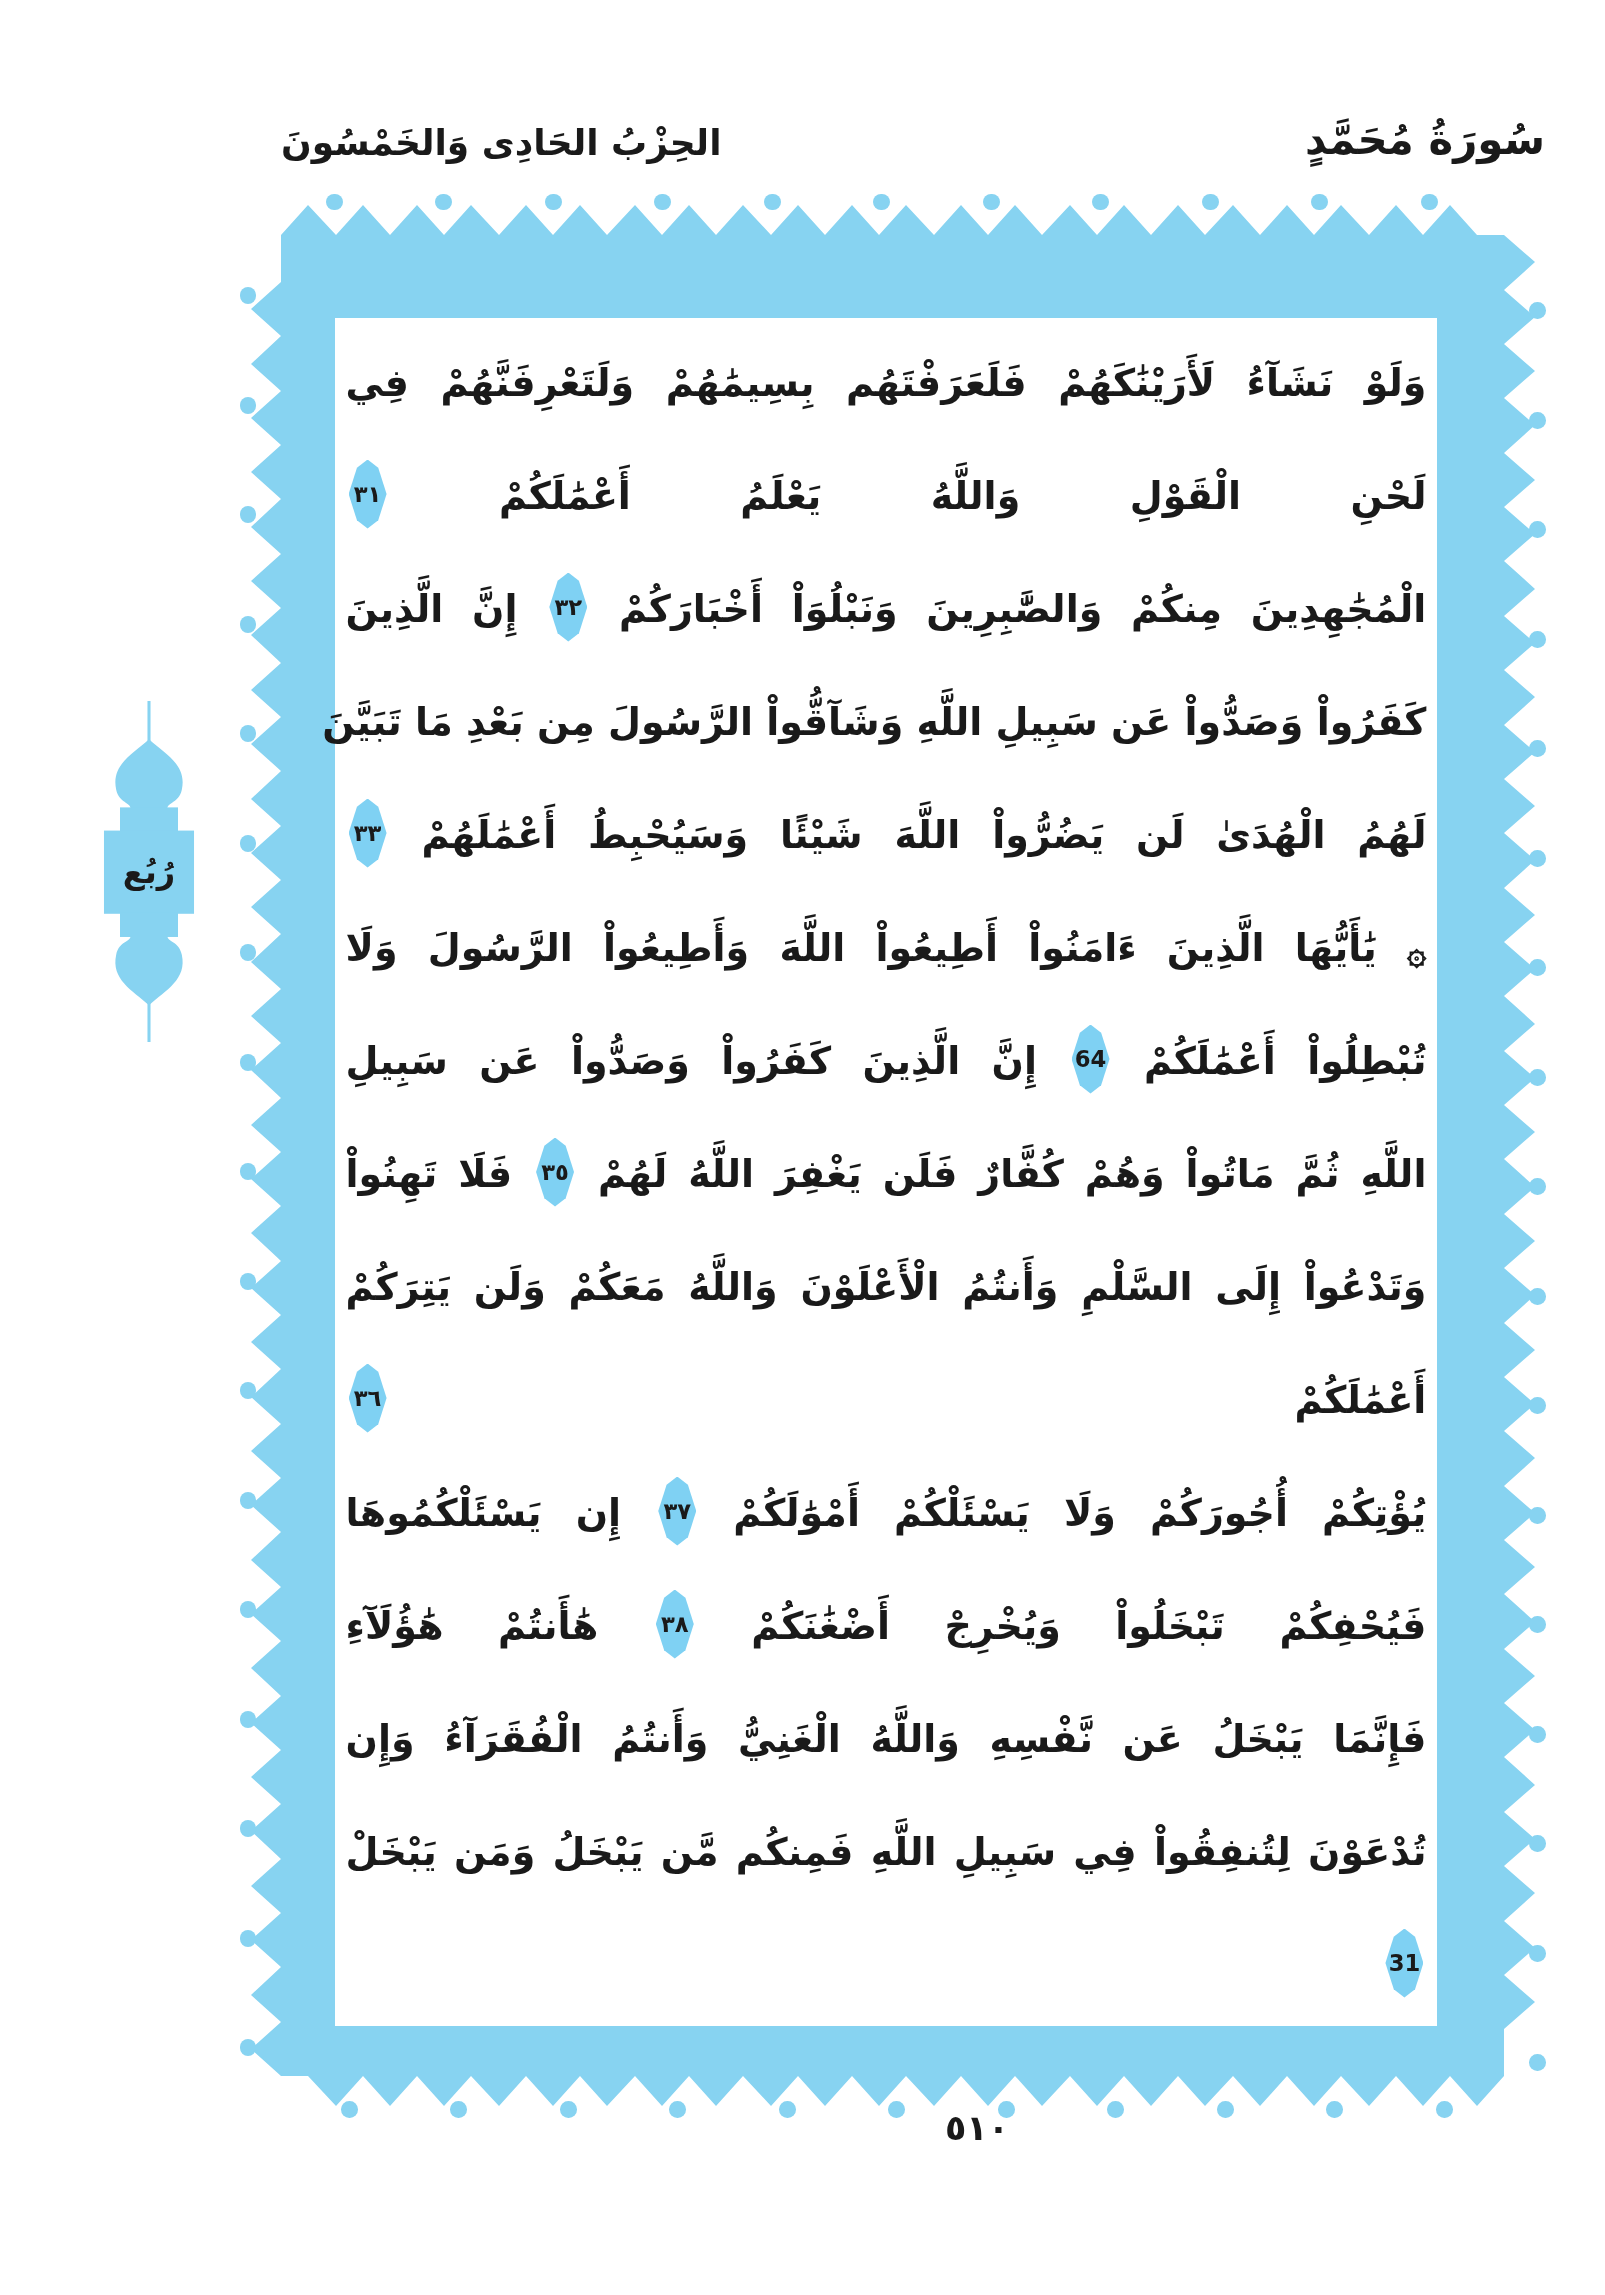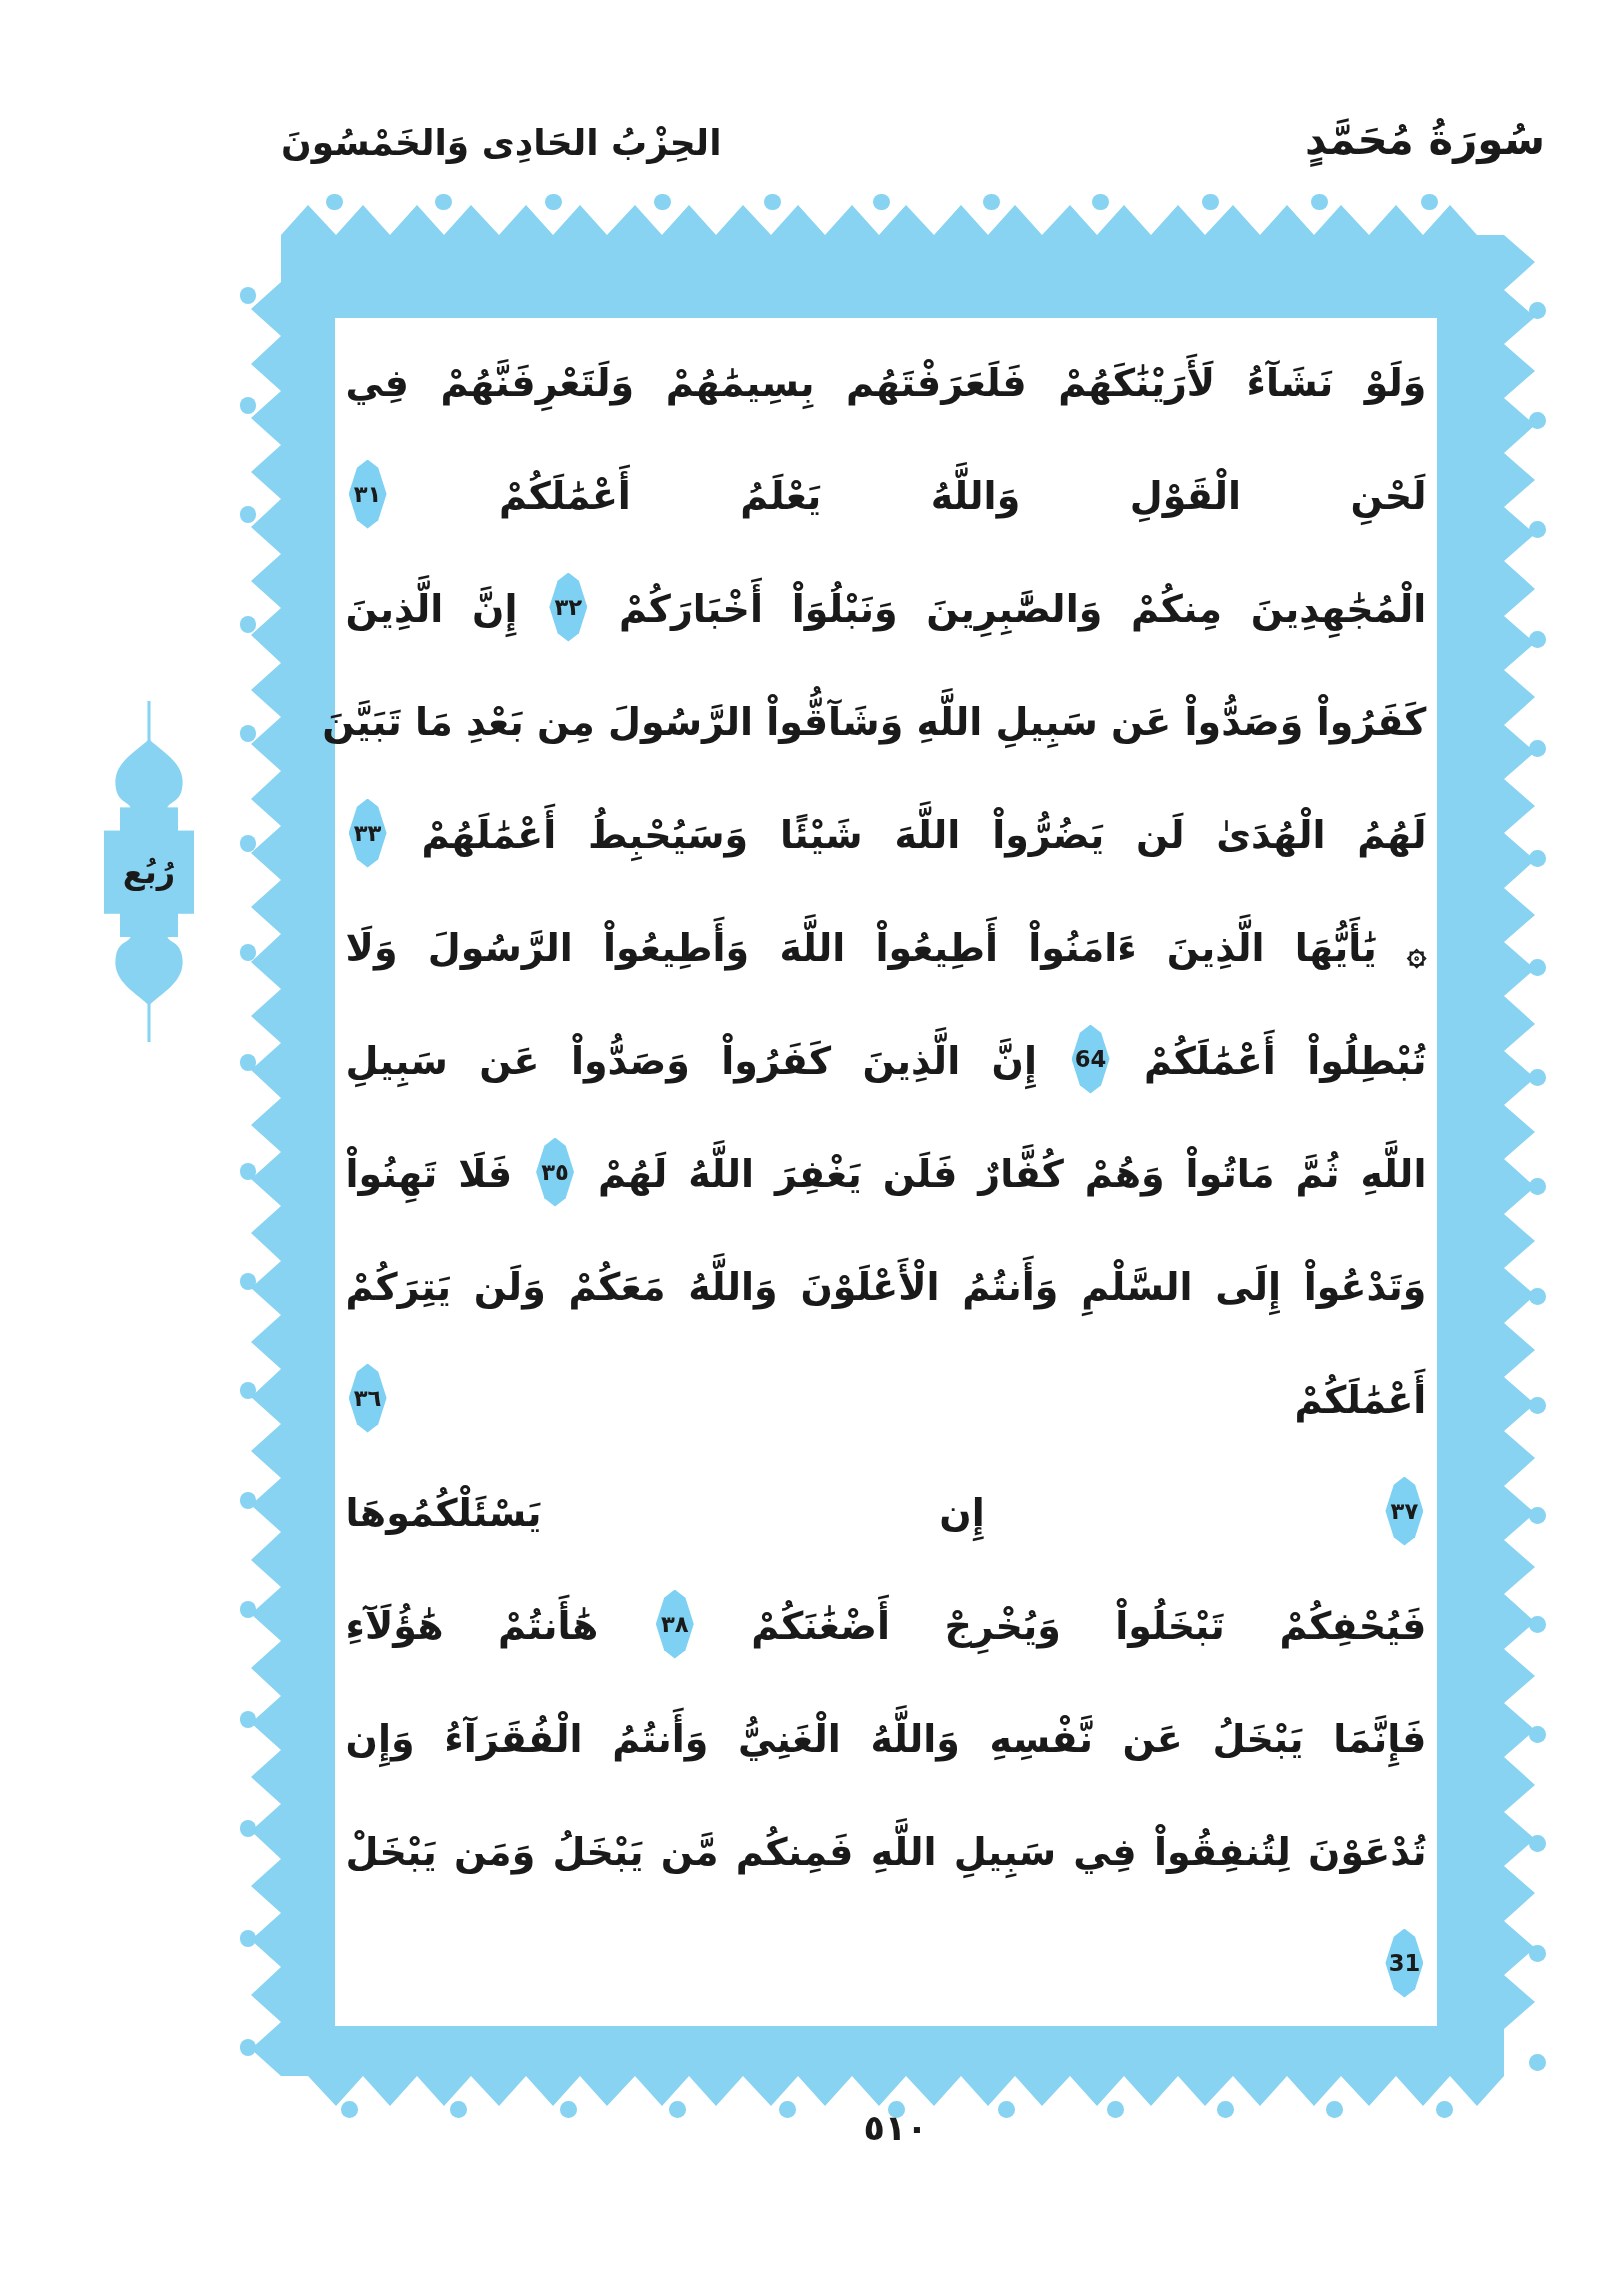--- a/index.html
+++ b/index.html
@@ -50,21 +50,21 @@
   }
   .hizb-star{font-size:33px;vertical-align:-3px;}
 
   .rub{position:absolute;left:91px;top:701px;width:116px;height:341px;text-align:center;}
   .rub svg{position:absolute;left:0;top:0;width:100%;height:100%;}
   .rub-label{
     position:absolute;left:50%;top:171px;transform:translate(-50%,-50%);
     font-size:32px;font-weight:700;color:var(--ink);direction:rtl;
   }
   .pagenum{
-    position:absolute;left:782px;top:2108px;width:227px;text-align:center;
+    position:absolute;left:782px;top:2108px;width:227px;text-align:right;
     font-size:35px;font-weight:700;color:var(--ink);direction:rtl;
   }
 </style>
 </head>
 <body>
 
 <div class="page">
 
   <div class="hdr hdr-right" dir="rtl">سُورَةُ مُحَمَّدٍ</div>
 
@@ -76,21 +76,21 @@
           <div class="qline" dir="rtl"><span>وَلَوْ نَشَآءُ لَأَرَيْنَٰكَهُمْ فَلَعَرَفْتَهُم بِسِيمَٰهُمْ وَلَتَعْرِفَنَّهُمْ فِي</span></div>
           <div class="qline" dir="rtl"><span>لَحْنِ الْقَوْلِ وَاللَّهُ يَعْلَمُ أَعْمَٰلَكُمْ</span> <span class="badge"><span class="bnum">٣١</span></span> </div>
           <div class="qline" dir="rtl"><span>الْمُجَٰهِدِينَ مِنكُمْ وَالصَّٰبِرِينَ وَنَبْلُوَاْ أَخْبَارَكُمْ</span> <span class="badge"><span class="bnum">٣٢</span></span> <span>إِنَّ الَّذِينَ</span></div>
           <div class="qline" dir="rtl"><span>كَفَرُواْ وَصَدُّواْ عَن سَبِيلِ اللَّهِ وَشَآقُّواْ الرَّسُولَ مِن بَعْدِ مَا تَبَيَّنَ</span></div>
           <div class="qline" dir="rtl"><span>لَهُمُ الْهُدَىٰ لَن يَضُرُّواْ اللَّهَ شَيْئًا وَسَيُحْبِطُ أَعْمَٰلَهُمْ</span> <span class="badge"><span class="bnum">٣٣</span></span></div>
           <div class="qline" dir="rtl"><span class="hizb-star">۞</span> <span>يَٰأَيُّهَا الَّذِينَ ءَامَنُواْ أَطِيعُواْ اللَّهَ وَأَطِيعُواْ الرَّسُولَ وَلَا</span></div>
           <div class="qline" dir="rtl"><span>تُبْطِلُواْ أَعْمَٰلَكُمْ</span> <span class="badge"><span class="bnum">64</span></span> <span>إِنَّ الَّذِينَ كَفَرُواْ وَصَدُّواْ عَن سَبِيلِ</span></div>
           <div class="qline" dir="rtl"><span>اللَّهِ ثُمَّ مَاتُواْ وَهُمْ كُفَّارٌ فَلَن يَغْفِرَ اللَّهُ لَهُمْ</span> <span class="badge"><span class="bnum">٣٥</span></span> <span>فَلَا تَهِنُواْ</span></div>
           <div class="qline" dir="rtl"><span>وَتَدْعُواْ إِلَى السَّلْمِ وَأَنتُمُ الْأَعْلَوْنَ وَاللَّهُ مَعَكُمْ وَلَن يَتِرَكُمْ</span></div>
           <div class="qline" dir="rtl"><span>أَعْمَٰلَكُمْ</span> <span class="badge"><span class="bnum">٣٦</span></span> </div>
-          <div class="qline" dir="rtl"> <span class="badge"><span class="bnum">٣٧</span></span> <span>إِن يَسْئَلْكُمُوهَا</span></div>
+          <div class="qline" dir="rtl"><span>يُؤْتِكُمْ أُجُورَكُمْ وَلَا يَسْئَلْكُمْ أَمْوَٰلَكُمْ</span> <span class="badge"><span class="bnum">٣٧</span></span> <span>إِن يَسْئَلْكُمُوهَا</span></div>
           <div class="qline" dir="rtl"><span>فَيُحْفِكُمْ تَبْخَلُواْ وَيُخْرِجْ أَضْغَٰنَكُمْ</span> <span class="badge"><span class="bnum">٣٨</span></span> <span>هَٰأَنتُمْ هَٰؤُلَآءِ</span></div>
           <div class="qline" dir="rtl"><span>فَإِنَّمَا يَبْخَلُ عَن نَّفْسِهِ وَاللَّهُ الْغَنِيُّ وَأَنتُمُ الْفُقَرَآءُ وَإِن</span></div>
           <div class="qline" dir="rtl"><span>تُدْعَوْنَ لِتُنفِقُواْ فِي سَبِيلِ اللَّهِ فَمِنكُم مَّن يَبْخَلُ وَمَن يَبْخَلْ</span></div>
           <div class="qline" dir="rtl"> <span class="badge"><span class="bnum">31</span></span></div>
         </div>
     </div>
   </div>
   <div class="dotlayer">
       <div class="edge-dot" style="left: 75px; top: -11.3px;"></div>
       <div class="edge-dot" style="left: 90px; top: 1896px;"></div>

